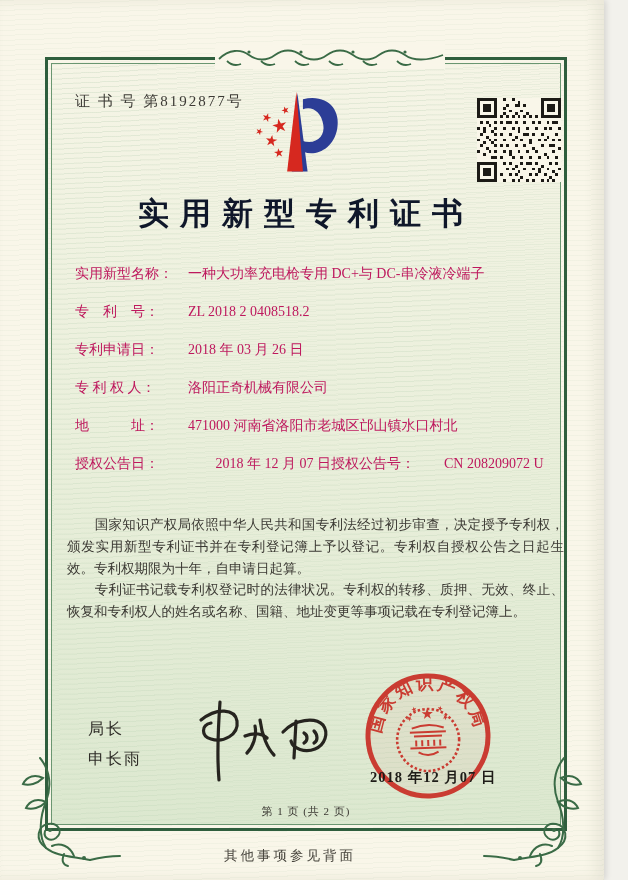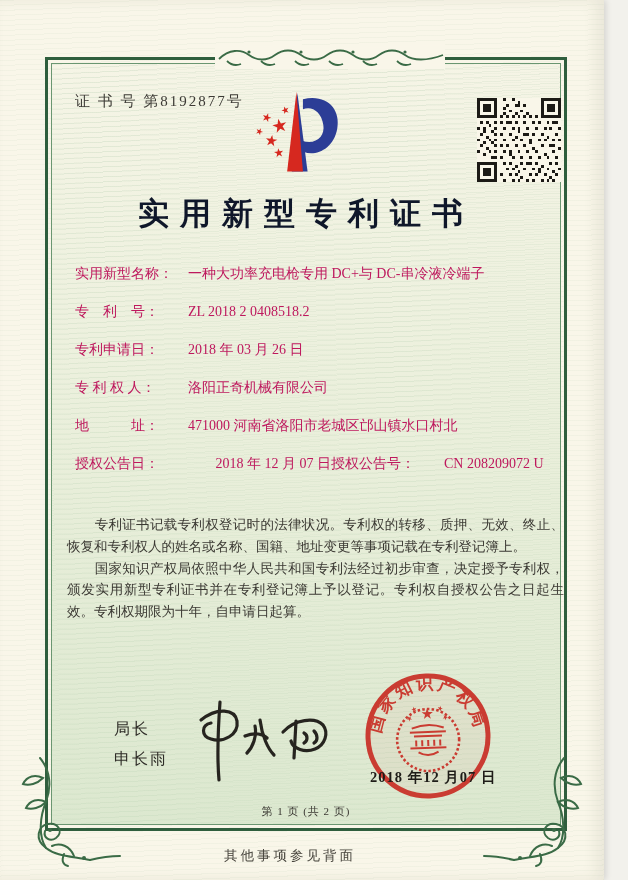--- a/index.html
+++ b/index.html
@@ -53,21 +53,21 @@
   .field-value{flex:1;}
   .grant-row{display:flex;}
   .grant-left{flex:0 0 256px;display:flex;justify-content:space-between;}
   .grant-right{display:flex;}
   .paras{
     position:absolute;left:67px;top:514px;width:497px;
     font-size:13.5px;line-height:21.8px;text-align:justify;color:#3b3933;
   }
   .paras p{margin:0;}
   .signer{
-    position:absolute;left:88px;top:714px;font-size:16px;line-height:30px;color:#2e2c27;letter-spacing:2px;margin-left:26px;
+    position:absolute;left:88px;top:714px;font-size:16px;line-height:30px;color:#2e2c27;letter-spacing:2px;
   }
   .signature{position:absolute;left:183px;top:690px;width:152px;height:98px;}
   .seal{position:absolute;left:358px;top:666px;width:140px;height:140px;opacity:.93;transform:rotate(-2deg);}
   .seal-date{
     position:absolute;left:370px;top:768px;width:190px;
     font-size:14.5px;font-weight:600;letter-spacing:1px;color:#1e1c18;
   }
   .page-indicator{
     position:absolute;left:45px;top:804px;width:522px;text-align:center;
     font-size:11px;letter-spacing:1px;color:#3b3933;
@@ -219,22 +219,22 @@
         <span>2018 年 12 月 07 日</span>
       </span>
       <span class="grant-right">
         <span class="field-label">授权公告号：</span>
         <span>CN 208209072 U</span>
       </span>
     </div>
   </div>
 
   <div class="paras">
+    <p>　　国家知识产权局依照中华人民共和国专利法经过初步审查，决定授予专利权，颁发实用新型专利证书并在专利登记簿上予以登记。专利权自授权公告之日起生效。专利权期限为十年，自申请日起算。</p>
     <p>　　专利证书记载专利权登记时的法律状况。专利权的转移、质押、无效、终止、恢复和专利权人的姓名或名称、国籍、地址变更等事项记载在专利登记簿上。</p>
-    <p>　　国家知识产权局依照中华人民共和国专利法经过初步审查，决定授予专利权，颁发实用新型专利证书并在专利登记簿上予以登记。专利权自授权公告之日起生效。专利权期限为十年，自申请日起算。</p>
   </div>
 
   <div class="signer">
     <div>局长</div>
     <div>申长雨</div>
   </div>
 
   <svg class="signature" viewBox="0 0 152 98">
     <g stroke="#26241f" stroke-width="3.2" fill="none" stroke-linecap="round" stroke-linejoin="round">
       <path d="M18,30 C34,17 52,19 54,31 C56,45 40,53 28,49 C18,46 18,35 28,33"></path>

